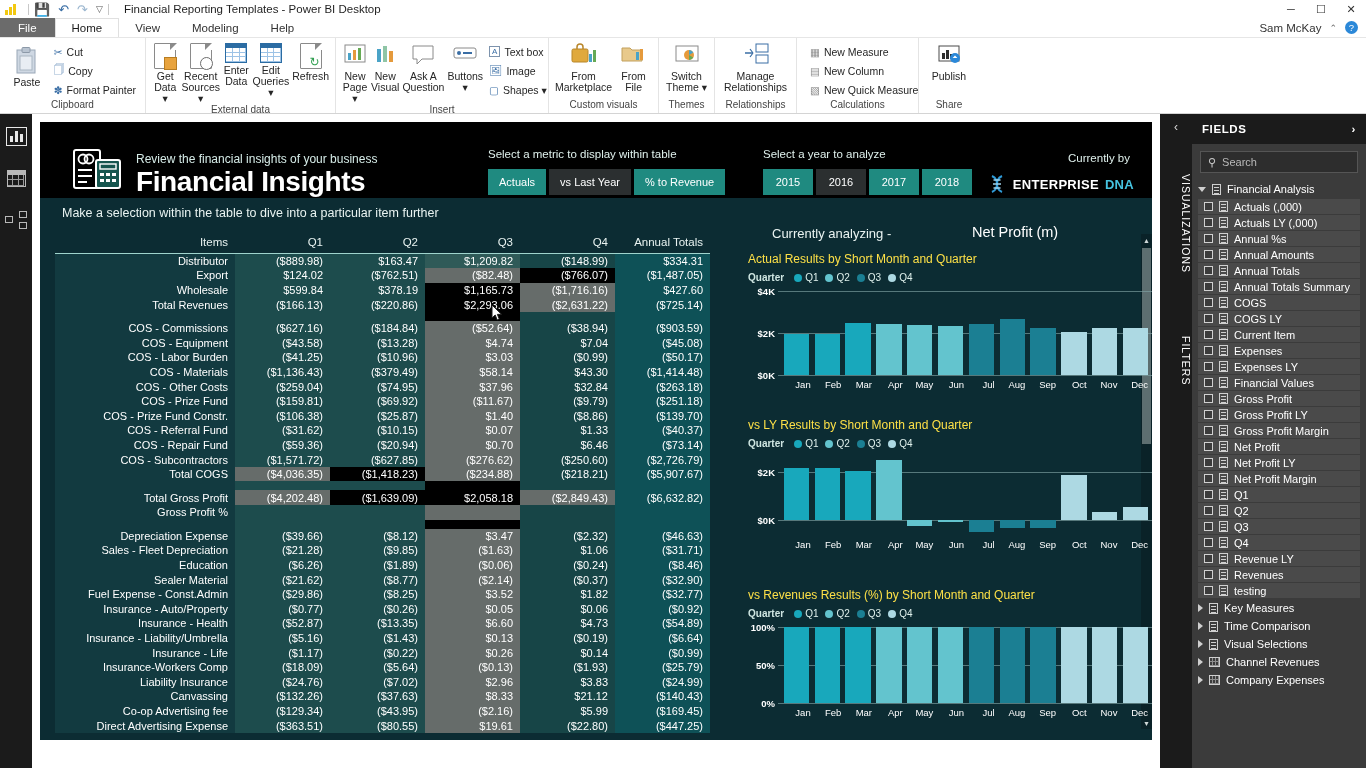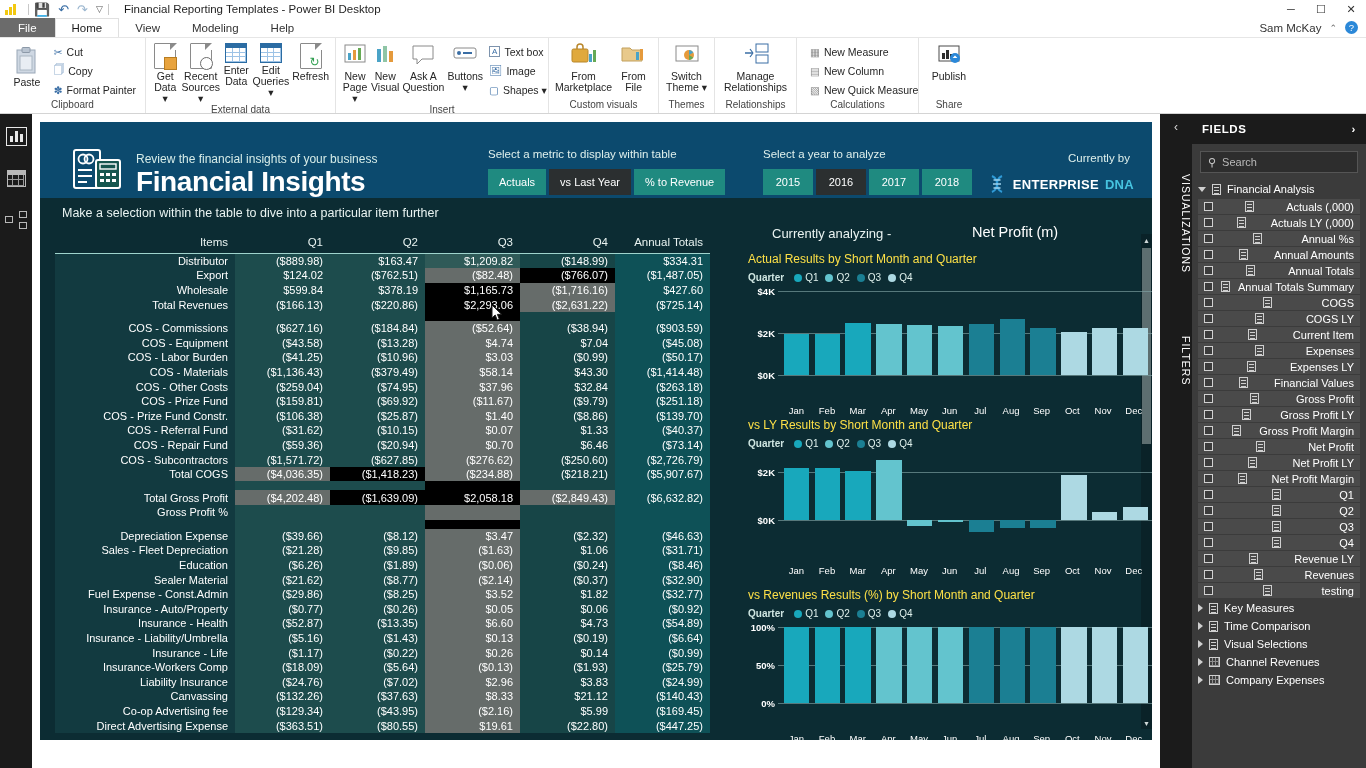--- a/index.html
+++ b/index.html
@@ -116,21 +116,21 @@
   
   .canvas {
     position: absolute; left: 32px; top: 114px; width: 1128px; height: 654px;
     background: #ffffff; overflow: hidden;
   }
   .report { position: absolute; left: 8px; top: 8px; width: 1112px; height: 618px;
             background: #0c2c33; }
 
   
   .rpt-header { position: absolute; left: 0; top: 0; width: 1112px; height: 76px;
-                background: #0c4a6e; }
+                background: #000000; }
   .rpt-headline-sub { position: absolute; left: 96px; top: 30px;
                       color: #d6ece8; font-size: 12px; }
   .rpt-headline { position: absolute; left: 96px; top: 44px;
                   color: #ffffff; font-size: 28px; font-weight: bold;
                   letter-spacing: -0.4px; text-align: center; }
   .rpt-logo { position: absolute; left: 32px; top: 26px; width: 52px; height: 42px; }
   .hdr-label { position: absolute; color: #dff0ec; font-size: 11.5px; }
   .btnrow { position: absolute; display: flex; gap: 3px; }
   .pillbtn { height: 26px; min-width: 58px; padding: 0 11px;
              display: flex; align-items: center; justify-content: center;
@@ -196,21 +196,21 @@
   .yaxis { position: absolute; left: 0; top: 0; width: 30px; height: 100%; }
   .ytick { position: absolute; right: 3px; transform: translateY(-50%);
            color: #ffffff; font-size: 9.5px; font-weight: bold; }
   .gridline { position: absolute; left: 30px; right: 0; height: 1px;
               background: #7fa3a5; opacity: .65; }
   .bars { position: absolute; left: 34px; right: 2px; top: 0; bottom: 0;
           display: flex; align-items: flex-end; gap: 2px; }
   .barcell { flex: 1; position: relative; height: 100%; }
   .bar { position: absolute; left: 6%; width: 88%; }
   .xaxis { position: absolute; left: 34px; right: 2px; display: flex; gap: 2px; }
-  .xlab { flex: 1; text-align: center; color: #ffffff; font-size: 9.5px; margin-top: 26px; }
+  .xlab { flex: 1; text-align: right; color: #ffffff; font-size: 9.5px; }
 
   
   .sidetabs { position: absolute; left: 1160px; top: 114px; width: 32px;
               height: 654px; background: #1b1b1b; }
   .sidetabs .collapse { position: absolute; left: 0; top: 6px; width: 32px;
                         text-align: center; color: #d8d8d8; font-size: 12px; }
   .vtext { position: absolute; left: 0; width: 32px; text-align: center;
            color: #ffffff; font-size: 10.5px; letter-spacing: 1px;
            writing-mode: vertical-rl; }
   .fieldspane { position: absolute; left: 1192px; top: 114px; width: 174px;
@@ -221,21 +221,21 @@
              font-size: 11.5px; font-weight: bold; letter-spacing: .6px; }
   .fp-search { margin: 7px 8px; height: 22px; background: #2d2d2d;
                border: 1px solid #555; display: flex; align-items: center;
                gap: 6px; padding: 0 7px; }
   .fp-search span.ph { color: #b9b9b9; font-size: 11px; }
   .fp-list { height: 588px; overflow: hidden; }
   .fp-group { display: flex; align-items: center; gap: 6px;
               padding: 3px 6px; color: #ffffff; font-size: 11px; }
   .fp-item { display: flex; align-items: center; gap: 6px;
              margin: 1px 6px; padding: 1.5px 6px; background: #4a4a4a;
-             color: #ffffff; font-size: 11px; justify-content: space-between; }
+             color: #ffffff; font-size: 11px; }
   .fp-chk { width: 9px; height: 9px; border: 1px solid #d0d0d0; background: #3b3b3b; }
   .tri { width: 0; height: 0; border-style: solid; }
   .tri-r { border-width: 4px 0 4px 5px;
            border-color: transparent transparent transparent #cfcfcf; }
   .tri-d { border-width: 5px 4px 0 4px;
            border-color: #cfcfcf transparent transparent transparent; }
   .measure-ic { width: 9px; height: 11px; border: 1px solid #cfcfcf; position: relative; }
   .measure-ic:after { content:""; position:absolute; left:1px; right:1px; top:2px;
                       height:1px; background:#cfcfcf;
                       box-shadow: 0 3px 0 #cfcfcf, 0 6px 0 #cfcfcf; }

